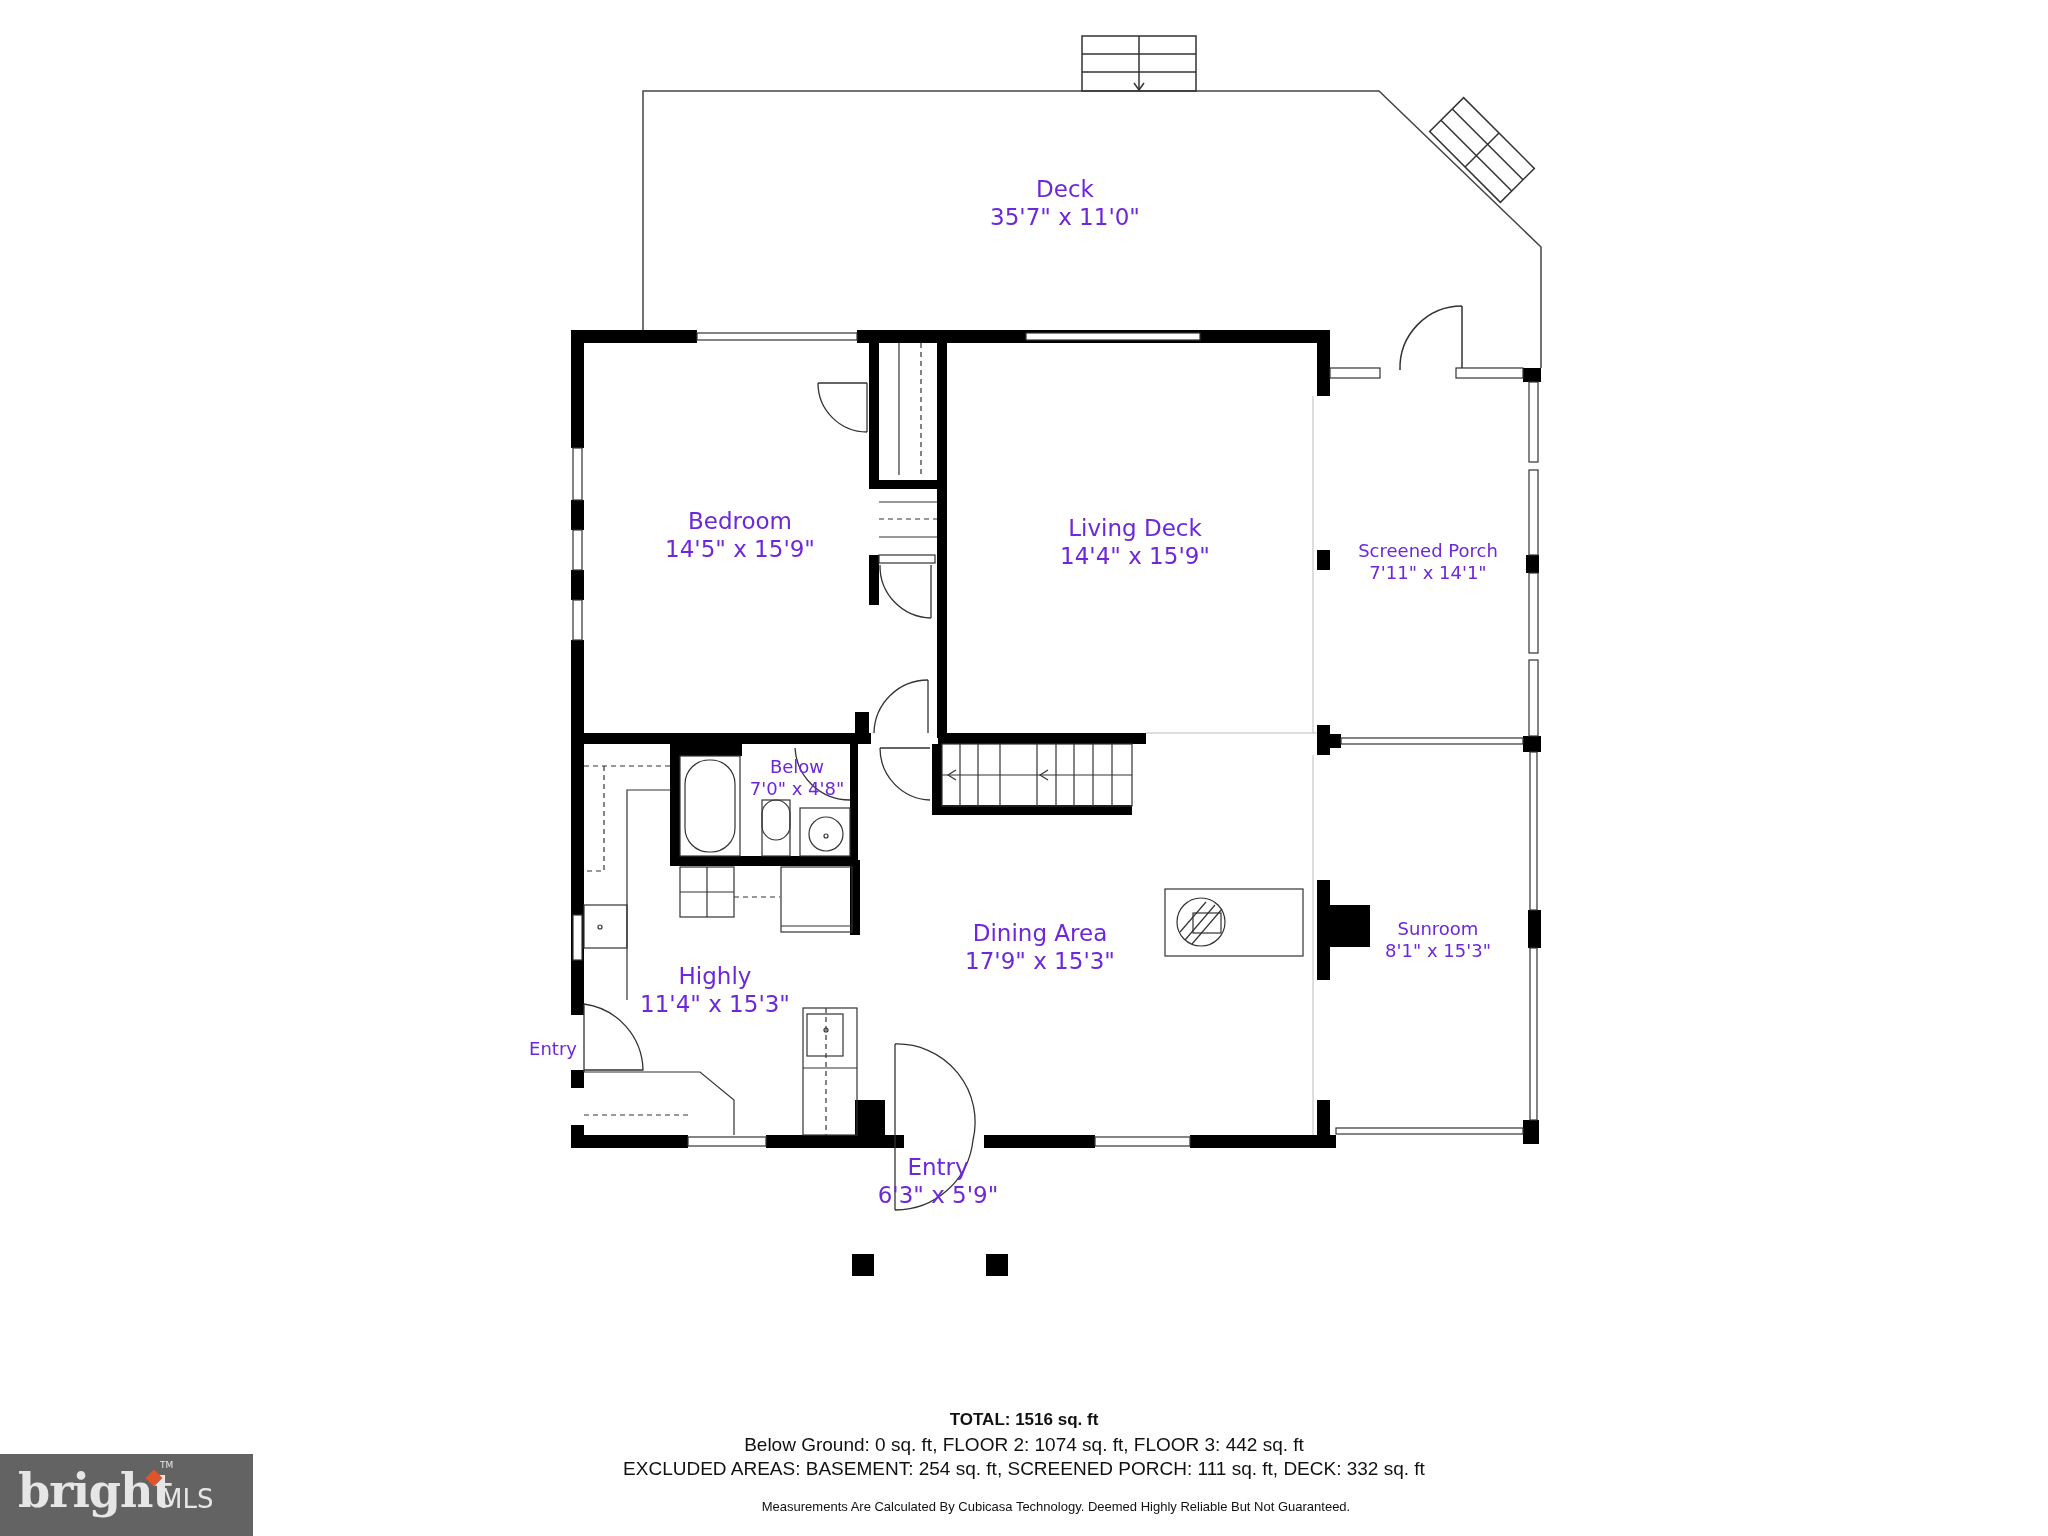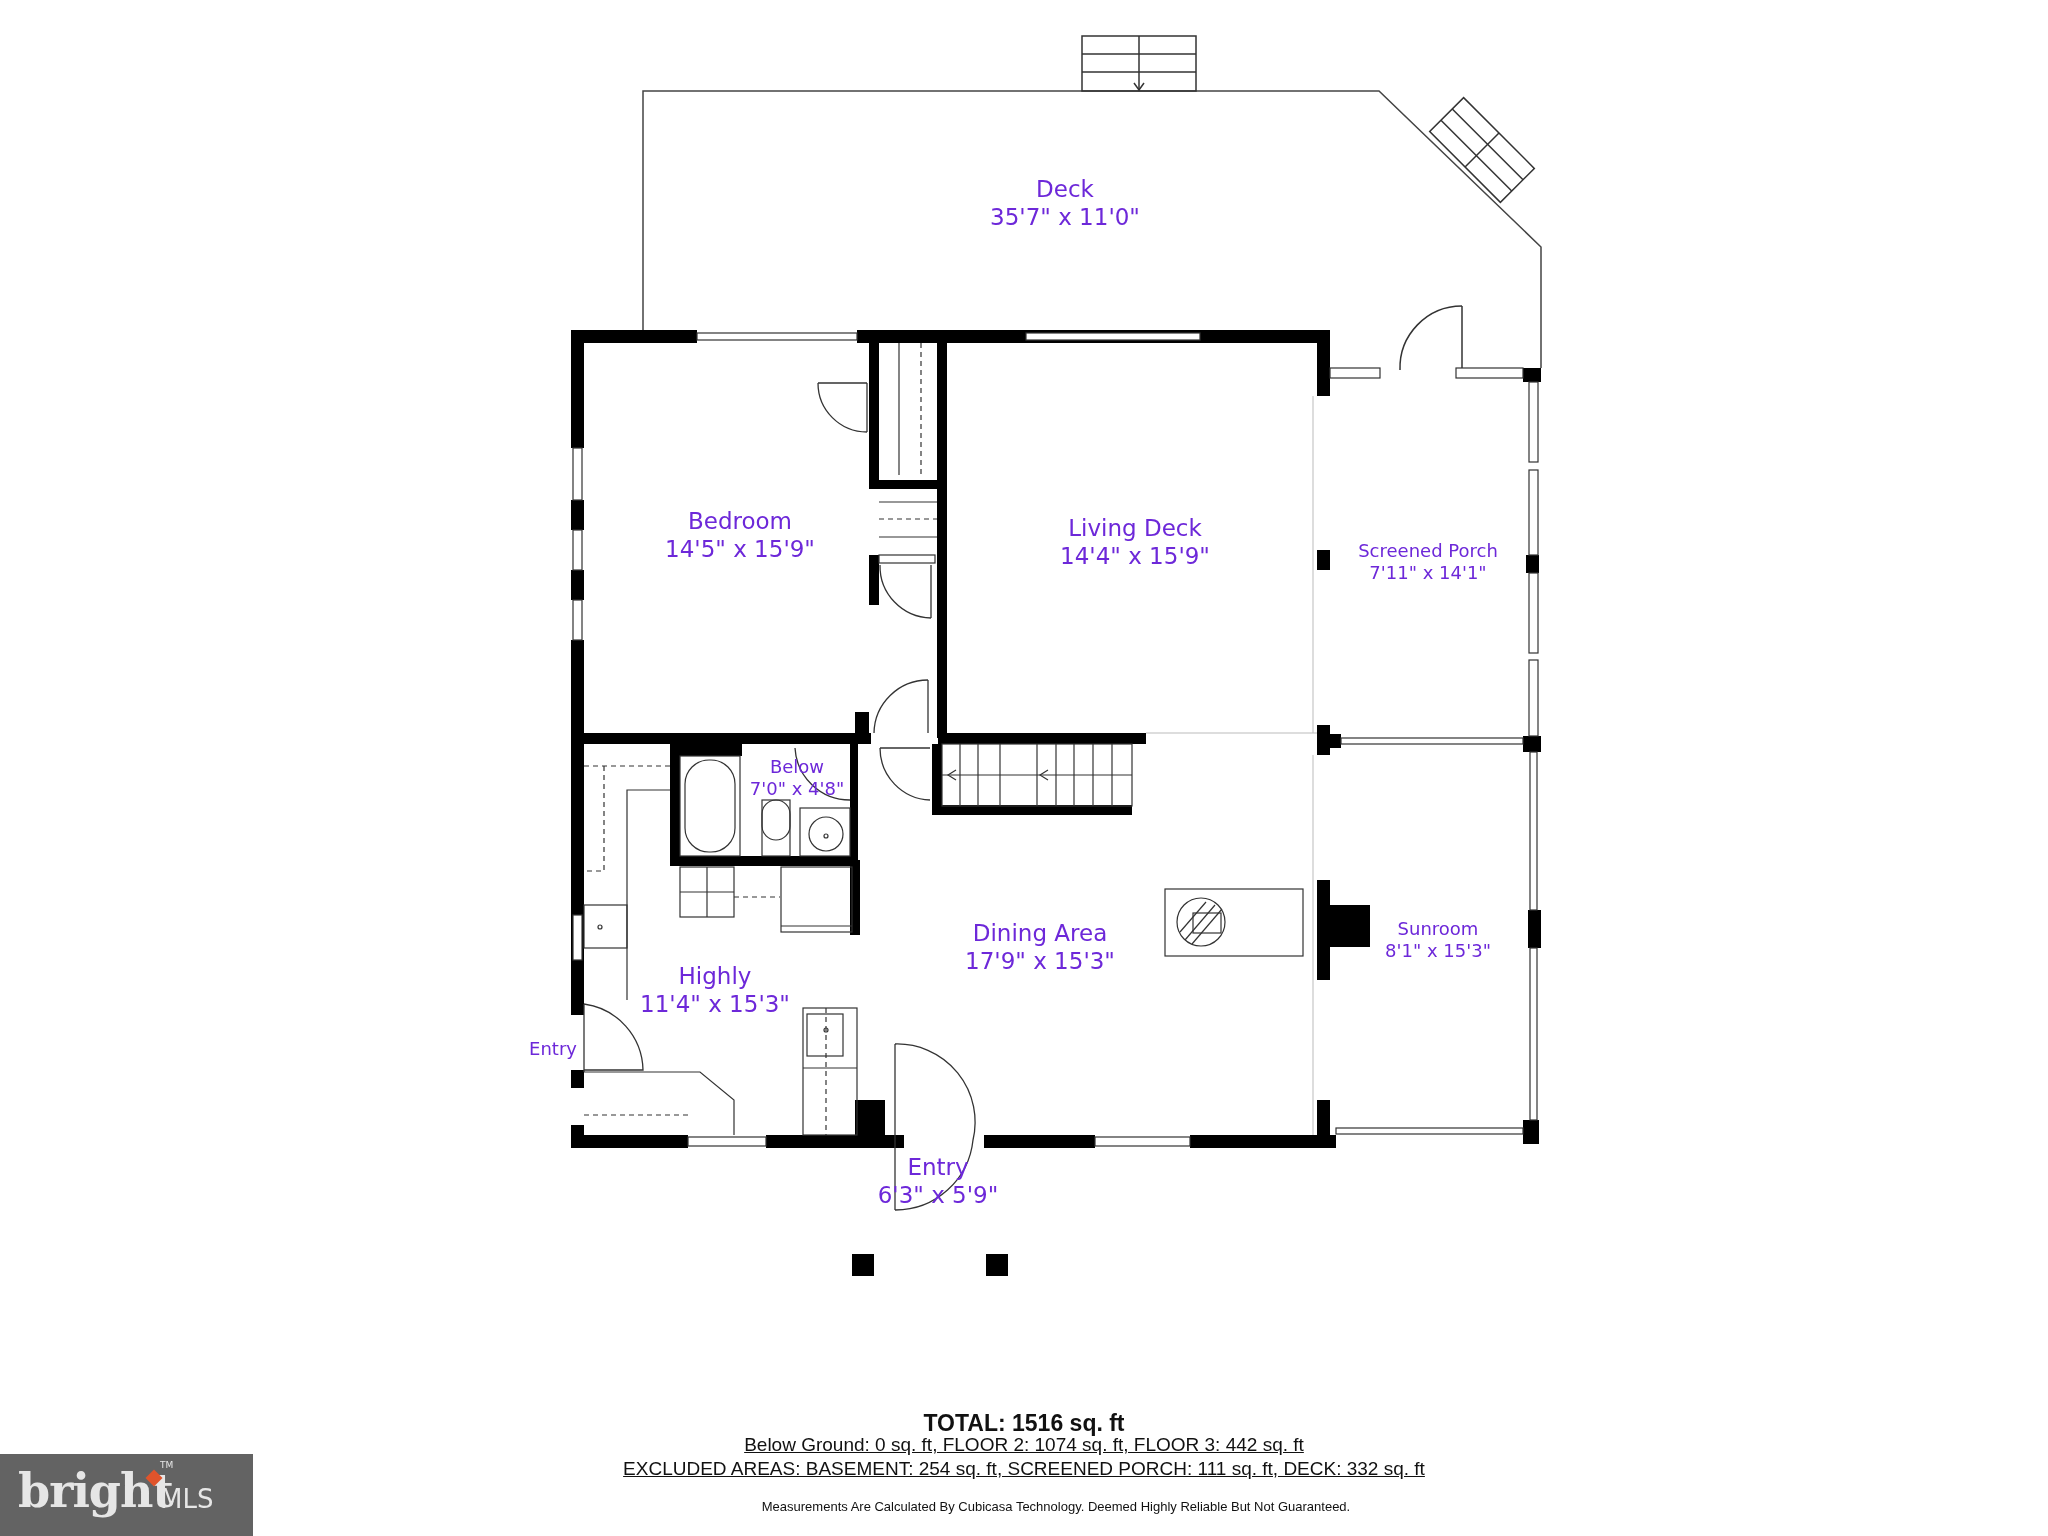--- a/index.html
+++ b/index.html
@@ -3,22 +3,22 @@
 <meta charset="utf-8">
 <style>
   html, body { margin:0; padding:0; background:#ffffff; }
   body { width:2048px; height:1536px; position:relative; overflow:hidden; font-family:"DejaVu Sans", sans-serif; }
   #plan { position:absolute; left:0; top:0; width:2048px; height:1536px; }
   .room-label { position:absolute; text-align:center; color:#6d28d9; font-family:"DejaVu Sans", sans-serif; line-height:1.2; transform:translateX(-50%); white-space:nowrap; }
   .room-label .name, .room-label .dims { display:block; }
   .lg { font-size:23px; }
   .sm { font-size:18px; }
   .footer { position:absolute; left:0; width:2048px; text-align:center; color:#111; font-family:"Liberation Sans", sans-serif; }
-  .f-total { top:1410px; font-size:23px; font-weight:bold; }
-  .f-line { font-size:19px;text-decoration:underline; }
+  .f-total { top:1410px; font-size:17px; font-weight:bold; }
+  .f-line { font-size:19px; }
   .f-l1 { top:1434px; }
   .f-l2 { top:1458px; }
   .f-disc { top:1499px; font-size:13px;margin-left:32px; }
   .logo { position:absolute; left:0; top:1454px; width:253px; height:84px; background:#636363; }
   .logo .word { position:absolute; left:18px; top:10px; font-family:"DejaVu Serif", serif; font-size:46px; font-weight:bold; color:#e6e6e6; letter-spacing:-1px; }
   .logo .mls { position:absolute; left:160px; top:30px; font-family:"DejaVu Sans", sans-serif; font-size:26px; color:#e6e6e6; }
   .logo .spark { position:absolute; left:148px; top:18px; width:12px; height:12px; background:#e0542b; transform:rotate(45deg); }
   .logo .tm { position:absolute; left:160px; top:6px; font-size:9px; color:#e6e6e6; }
 </style>
 </head>

